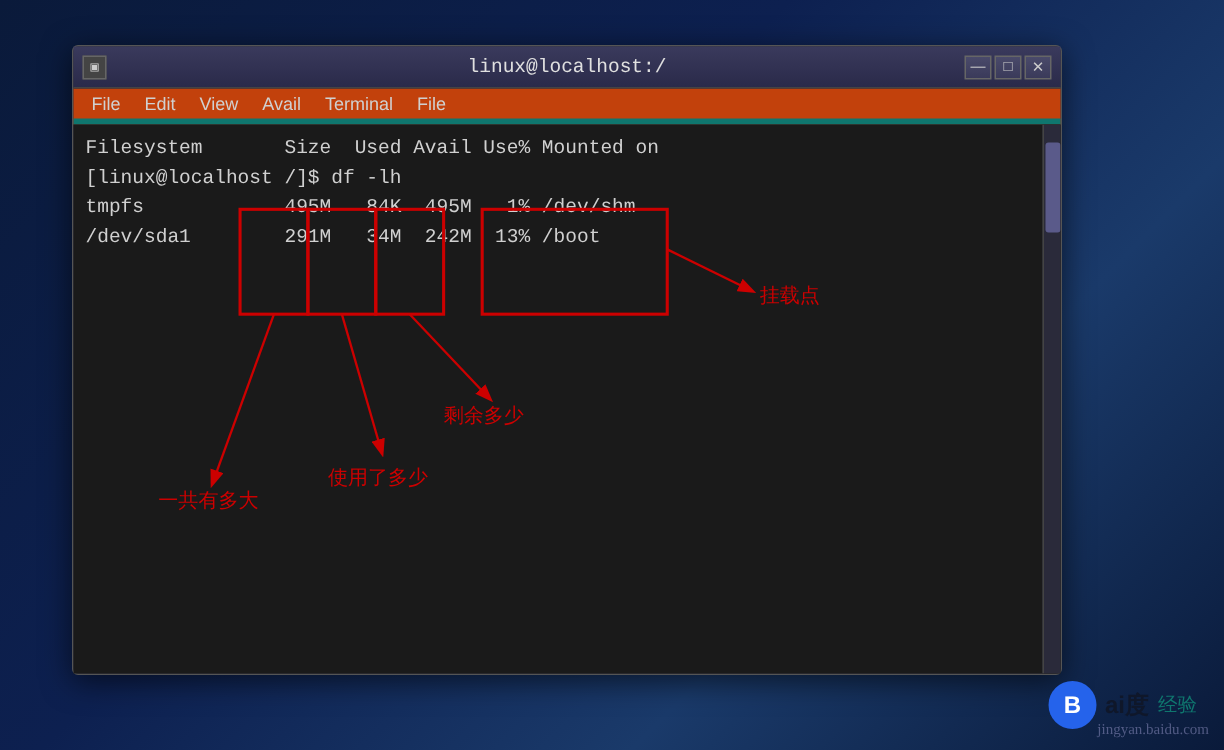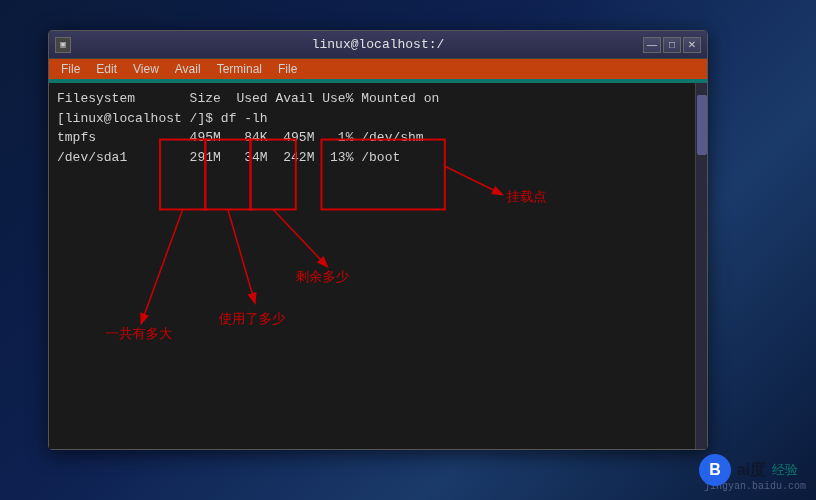--- a/index.html
+++ b/index.html
@@ -143,21 +143,21 @@
       height: 100%;
       pointer-events: none;
     }
 
     .jingyan-text {
       position: absolute;
       bottom: 8px;
       right: 10px;
       color: rgba(150,150,200,0.5);
       font-size: 10px;
-      font-family: Liberation Mono, monospace;
+      font-family: Liberation Serif, serif;
     }
   </style>
 </head>
 <body>
 
 <div class="window">
 
   <div class="title-bar">
     <div class="title-bar-icon">
       <span>▣</span>

